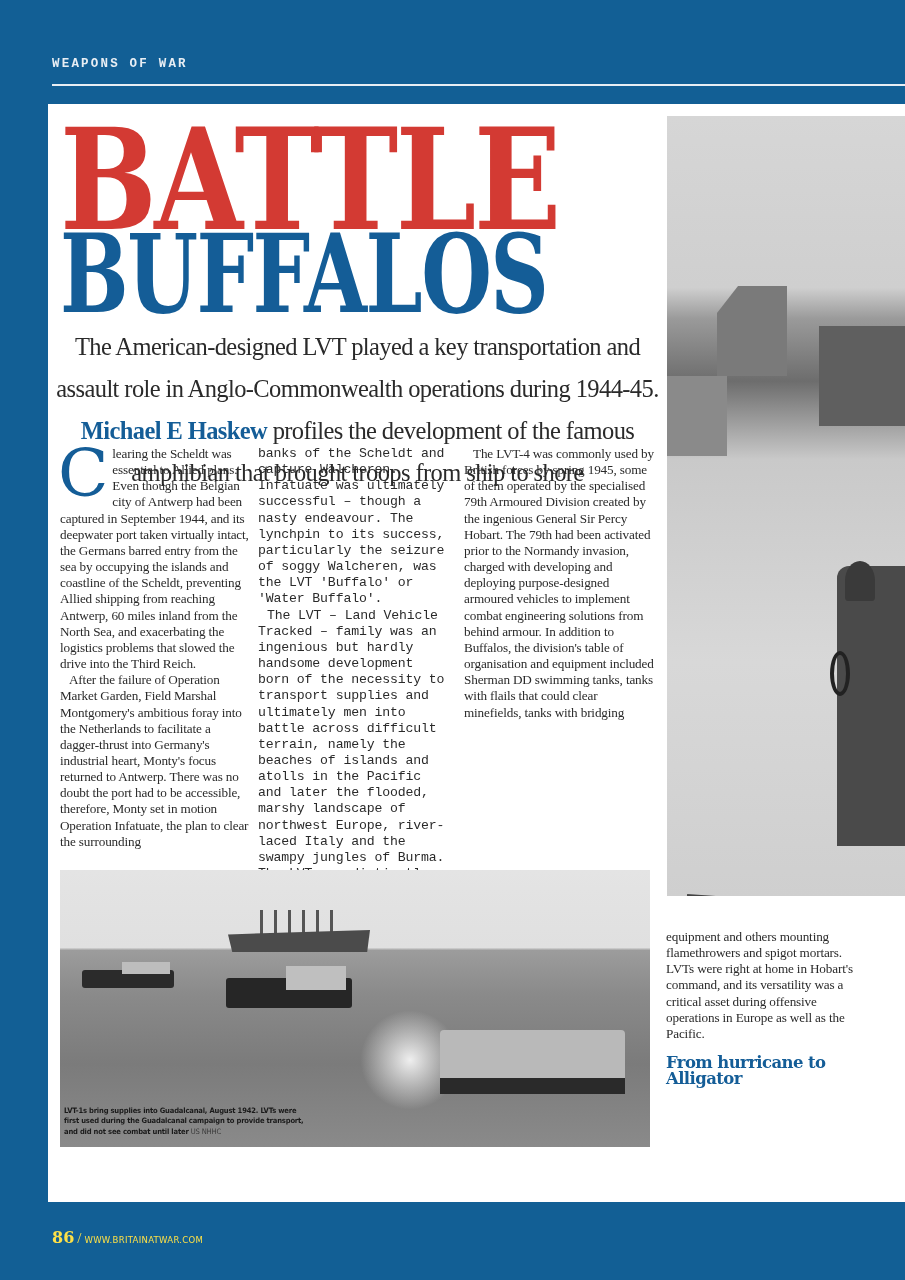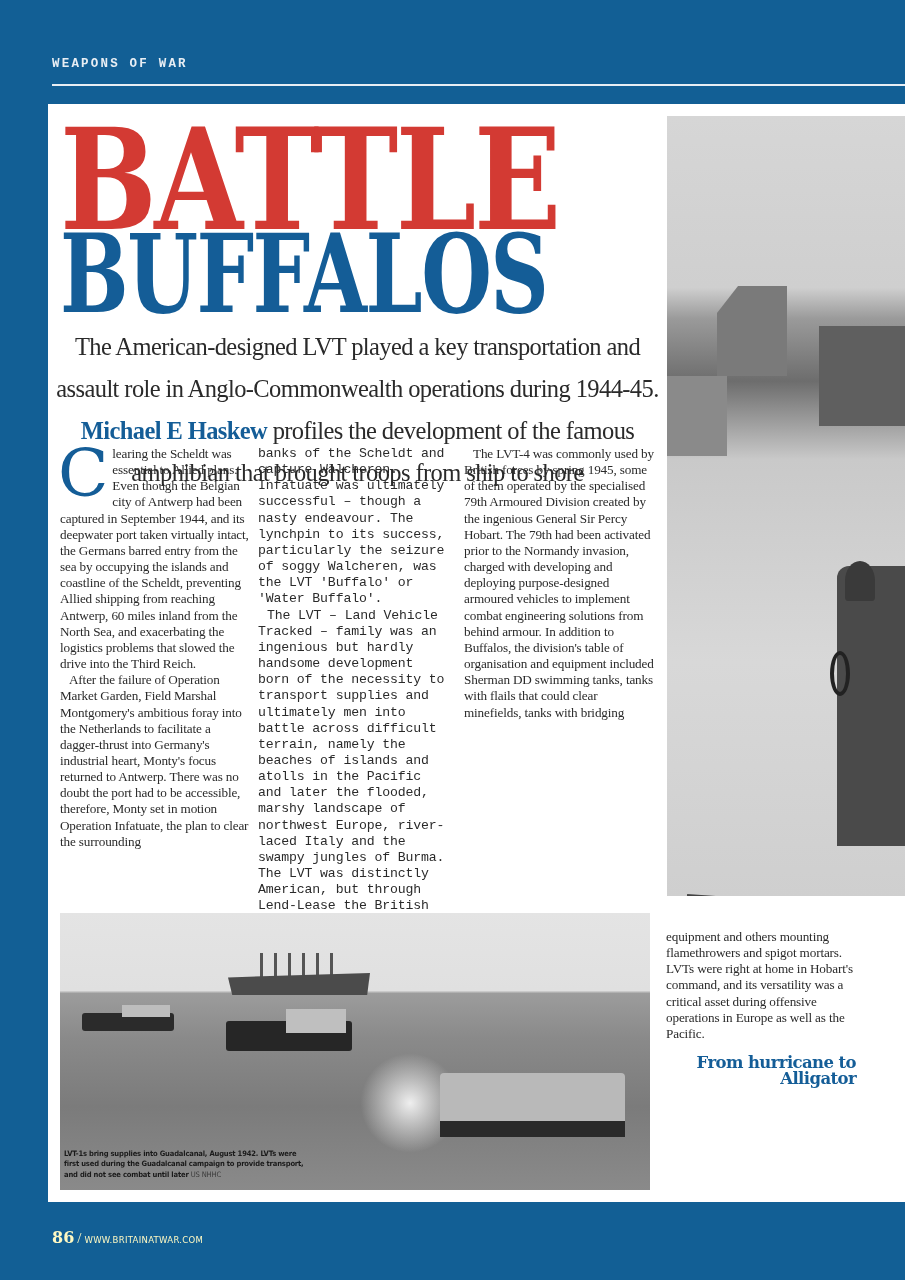--- a/index.html
+++ b/index.html
@@ -49,40 +49,40 @@
   .col-1 { left: 60px; }
   .col-2 { left: 258px; font-family: Liberation Mono, monospace; }
   .col-3 { left: 464px; }
   .col-4 { left: 666px; top: 917px; width: 190px; margin-top: 12px; }
   .dropcap {
     float: left; font-size: 66px; line-height: 52px; color: #145d97;
     margin: 2px 4px -4px -2px; font-family: "DejaVu Serif", serif;
   }
   .subhead {
     color: #145d97; font-weight: bold; font-size: 16.5px; line-height: 15.5px;
-    margin-top: 13px; font-family: "DejaVu Serif", serif; letter-spacing: -0.6px; text-align: right;
+    margin-top: 13px; font-family: "DejaVu Serif", serif; letter-spacing: -0.6px;
   }
 
   
   .photo-main {
     position: absolute; left: 667px; top: 116px; width: 238px; height: 780px;
     background: linear-gradient(180deg, #d6d6d6 0%, #cfcfcf 22%, #9a9a9a 26%, #6d6d6d 34%, #c9c9c9 44%, #d8d8d8 70%, #cfcfcf 100%);
     overflow: hidden;
   }
   .photo-main .roof1 { position: absolute; left: 50px; top: 170px; width: 70px; height: 90px; background: #7a7a7a; clip-path: polygon(30% 0, 100% 0, 100% 100%, 0 100%, 0 30%); }
   .photo-main .roof2 { position: absolute; left: 152px; top: 210px; width: 90px; height: 100px; background: #5f5f5f; clip-path: polygon(0 0, 100% 0, 100% 100%, 0 100%); }
   .photo-main .roof3 { position: absolute; left: 0; top: 260px; width: 60px; height: 80px; background: #8a8a8a; }
   .photo-main .vehicle { position: absolute; left: 170px; top: 450px; width: 80px; height: 280px; background: #4a4a4a; border-radius: 12px 0 0 0; }
   .photo-main .soldier { position: absolute; left: 178px; top: 445px; width: 30px; height: 40px; background: #3a3a3a; border-radius: 50% 50% 10% 10%; }
   .photo-main .wheel { position: absolute; left: 163px; top: 535px; width: 20px; height: 45px; border: 4px solid #222; border-radius: 50%; }
   .photo-main .stake1 { position: absolute; left: 20px; top: 778px; width: 218px; height: 3px; background: #444; transform: rotate(4deg); transform-origin: left; }
 
   
   .photo-bottom {
-    position: absolute; left: 60px; top: 913px; width: 590px; height: 277px;
+    position: absolute; left: 60px; top: 870px; width: 590px; height: 277px;
     background: linear-gradient(180deg, #e4e4e4 0%, #e0e0e0 28%, #9c9c9c 29%, #8a8a8a 45%, #7b7b7b 70%, #8a8a8a 100%);
     overflow: hidden;
   }
   .photo-bottom .ship { position: absolute; left: 168px; top: 60px; width: 142px; height: 22px; background: #4b4b4b; clip-path: polygon(0 20%, 100% 0, 98% 100%, 3% 100%); }
   .photo-bottom .ship-mast { position: absolute; left: 200px; top: 40px; width: 80px; height: 24px; background: repeating-linear-gradient(90deg, #555 0 3px, transparent 3px 14px); }
   .photo-bottom .lvt1 { position: absolute; left: 22px; top: 100px; width: 92px; height: 18px; background: #2b2b2b; border-radius: 3px; }
   .photo-bottom .lvt1 .top { position: absolute; left: 40px; top: -8px; width: 48px; height: 12px; background: #bdbdbd; }
   .photo-bottom .lvt2 { position: absolute; left: 166px; top: 108px; width: 126px; height: 30px; background: #262626; border-radius: 3px; }
   .photo-bottom .lvt2 .top { position: absolute; left: 60px; top: -12px; width: 60px; height: 24px; background: #bfbfbf; }
   .photo-bottom .lvt3 { position: absolute; left: 380px; top: 160px; width: 185px; height: 62px; background: #b9b9b9; border-radius: 4px; }
@@ -91,21 +91,21 @@
   .caption {
     position: absolute; left: 4px; bottom: 10px; width: 270px;
     font-family: "DejaVu Sans", sans-serif; font-weight: bold;
     font-size: 7.4px; line-height: 10.5px; color: #1a1a1a; letter-spacing: -0.2px;
     transform: scaleX(0.92); transform-origin: left;
   }
   .caption .credit { font-weight: normal; color: #3a3a3a; }
 
   .footer {
     position: absolute; left: 52px; top: 1228px;
-    color: #fef9c3; white-space: nowrap;
+    color: #fde047; white-space: nowrap;
   }
   .footer .page { font-family: "DejaVu Serif", serif; font-weight: bold; font-size: 16px; }
   .footer .sep { font-size: 15px; margin: 0 3px; }
   .footer .url { font-family: "DejaVu Sans", sans-serif; font-size: 8.5px; letter-spacing: 0.3px; }
 </style>
 </head>
 <body>
 
 <div class="section-tag">WEAPONS OF WAR</div>
 <div class="section-rule"></div>

